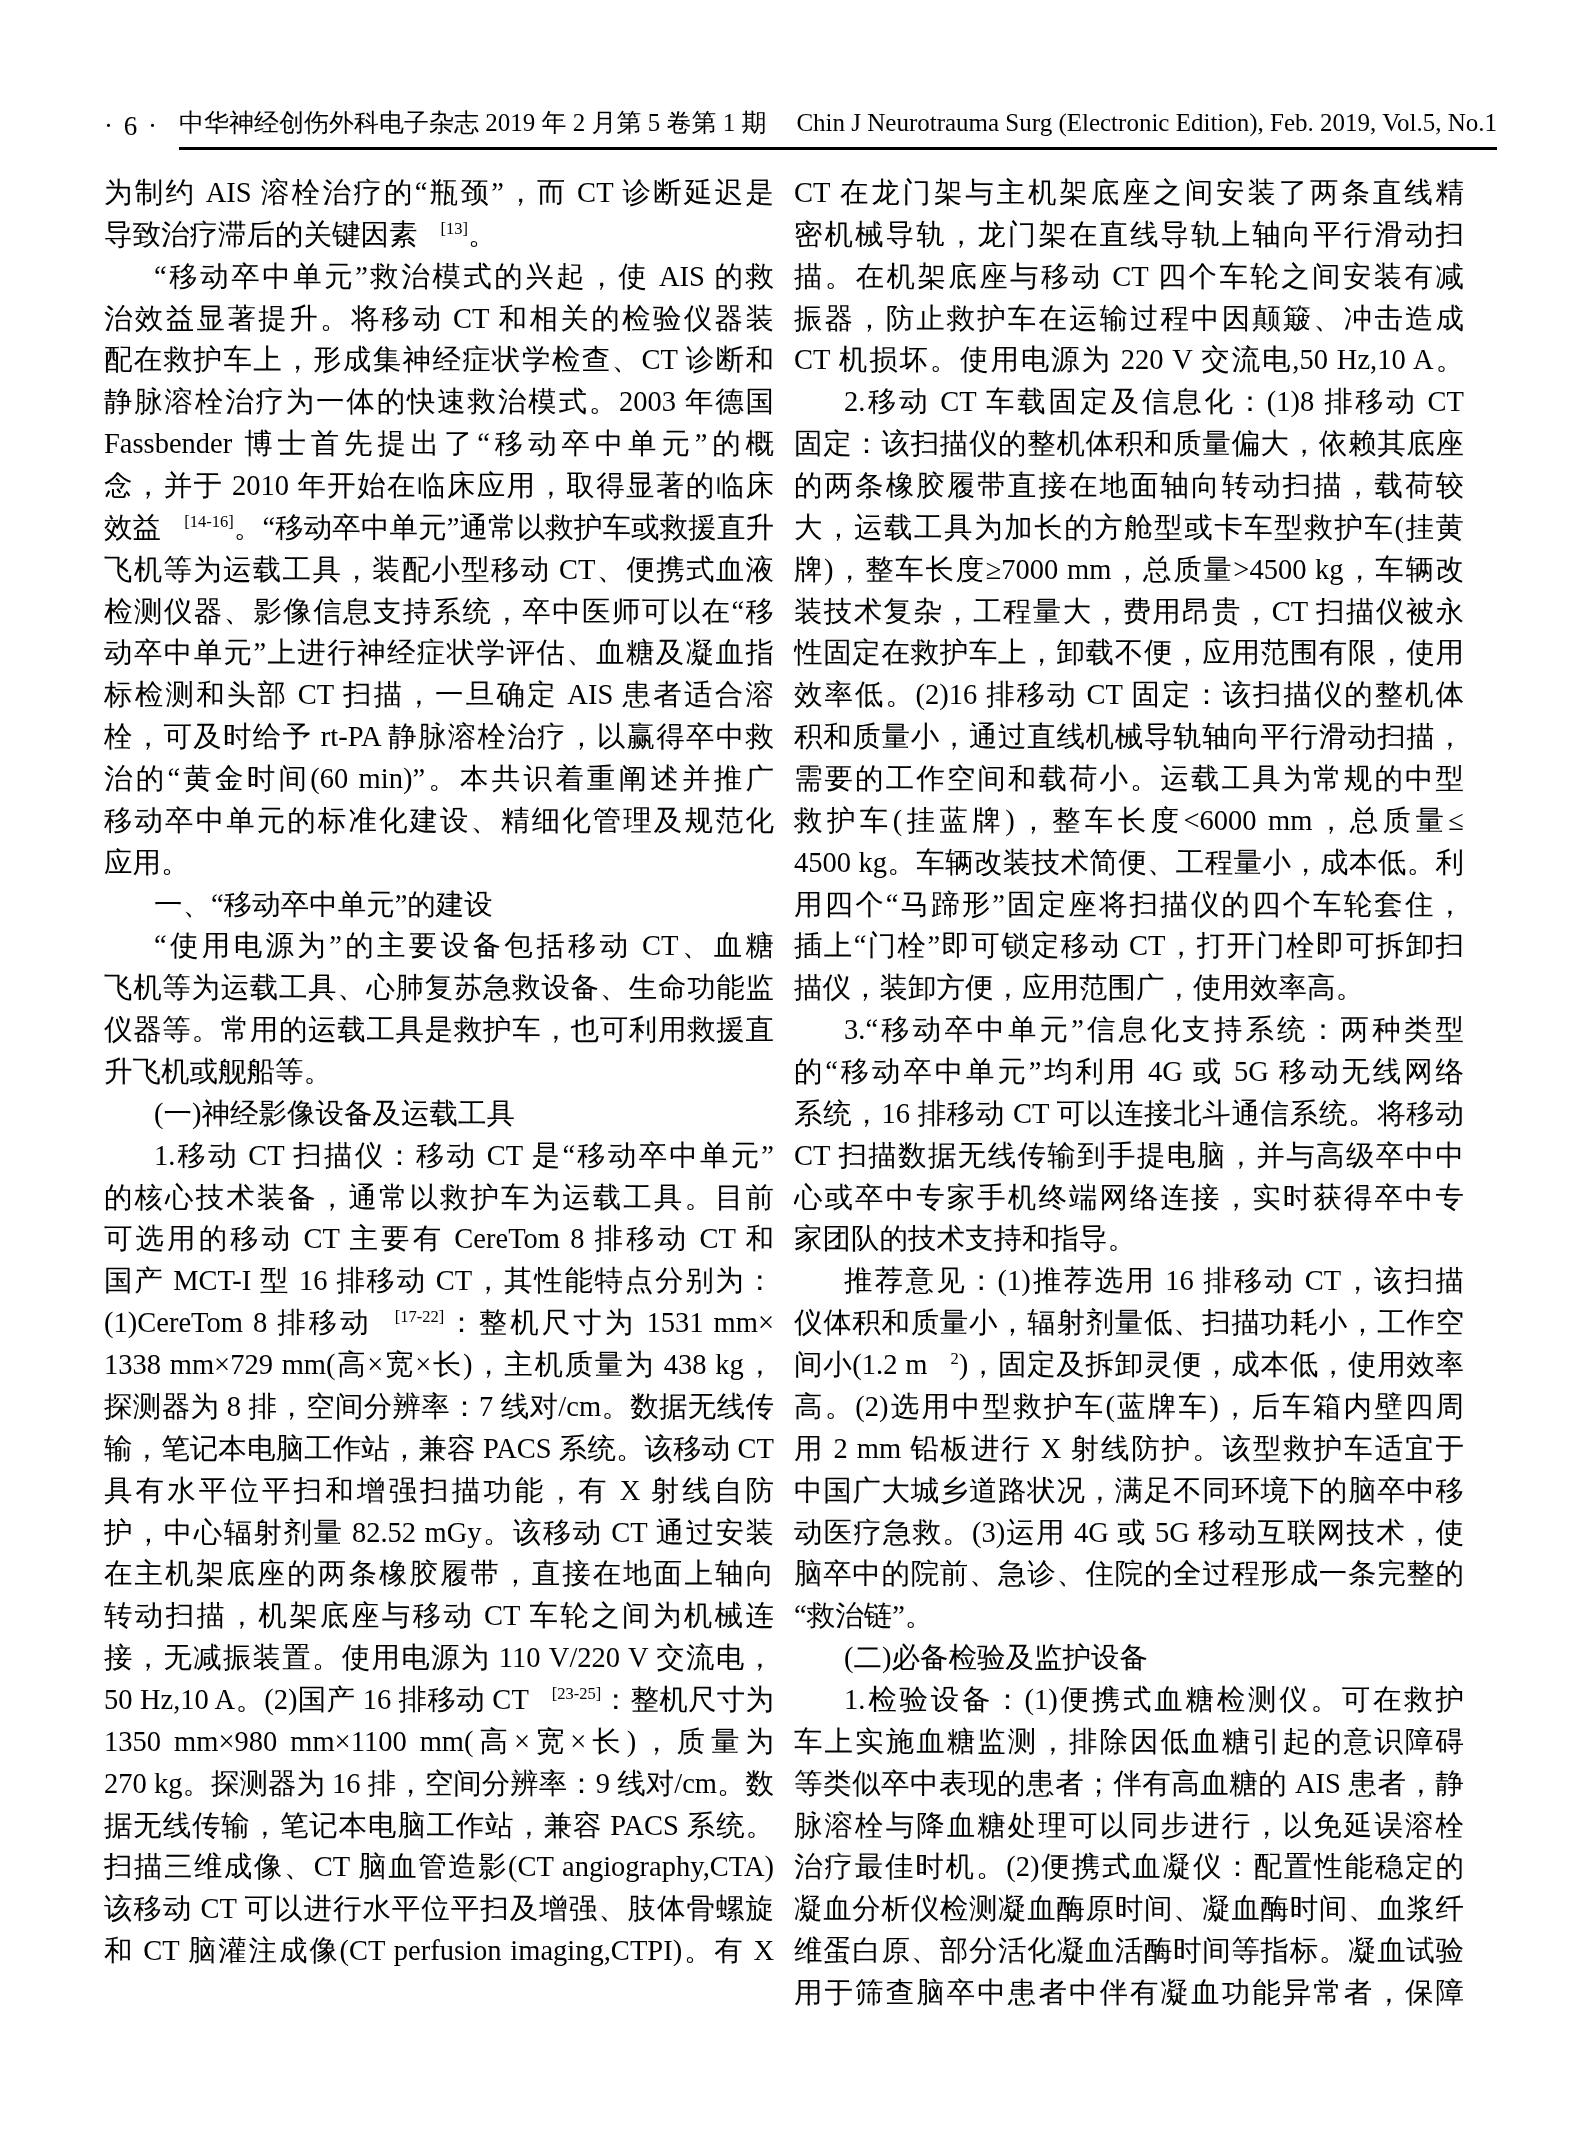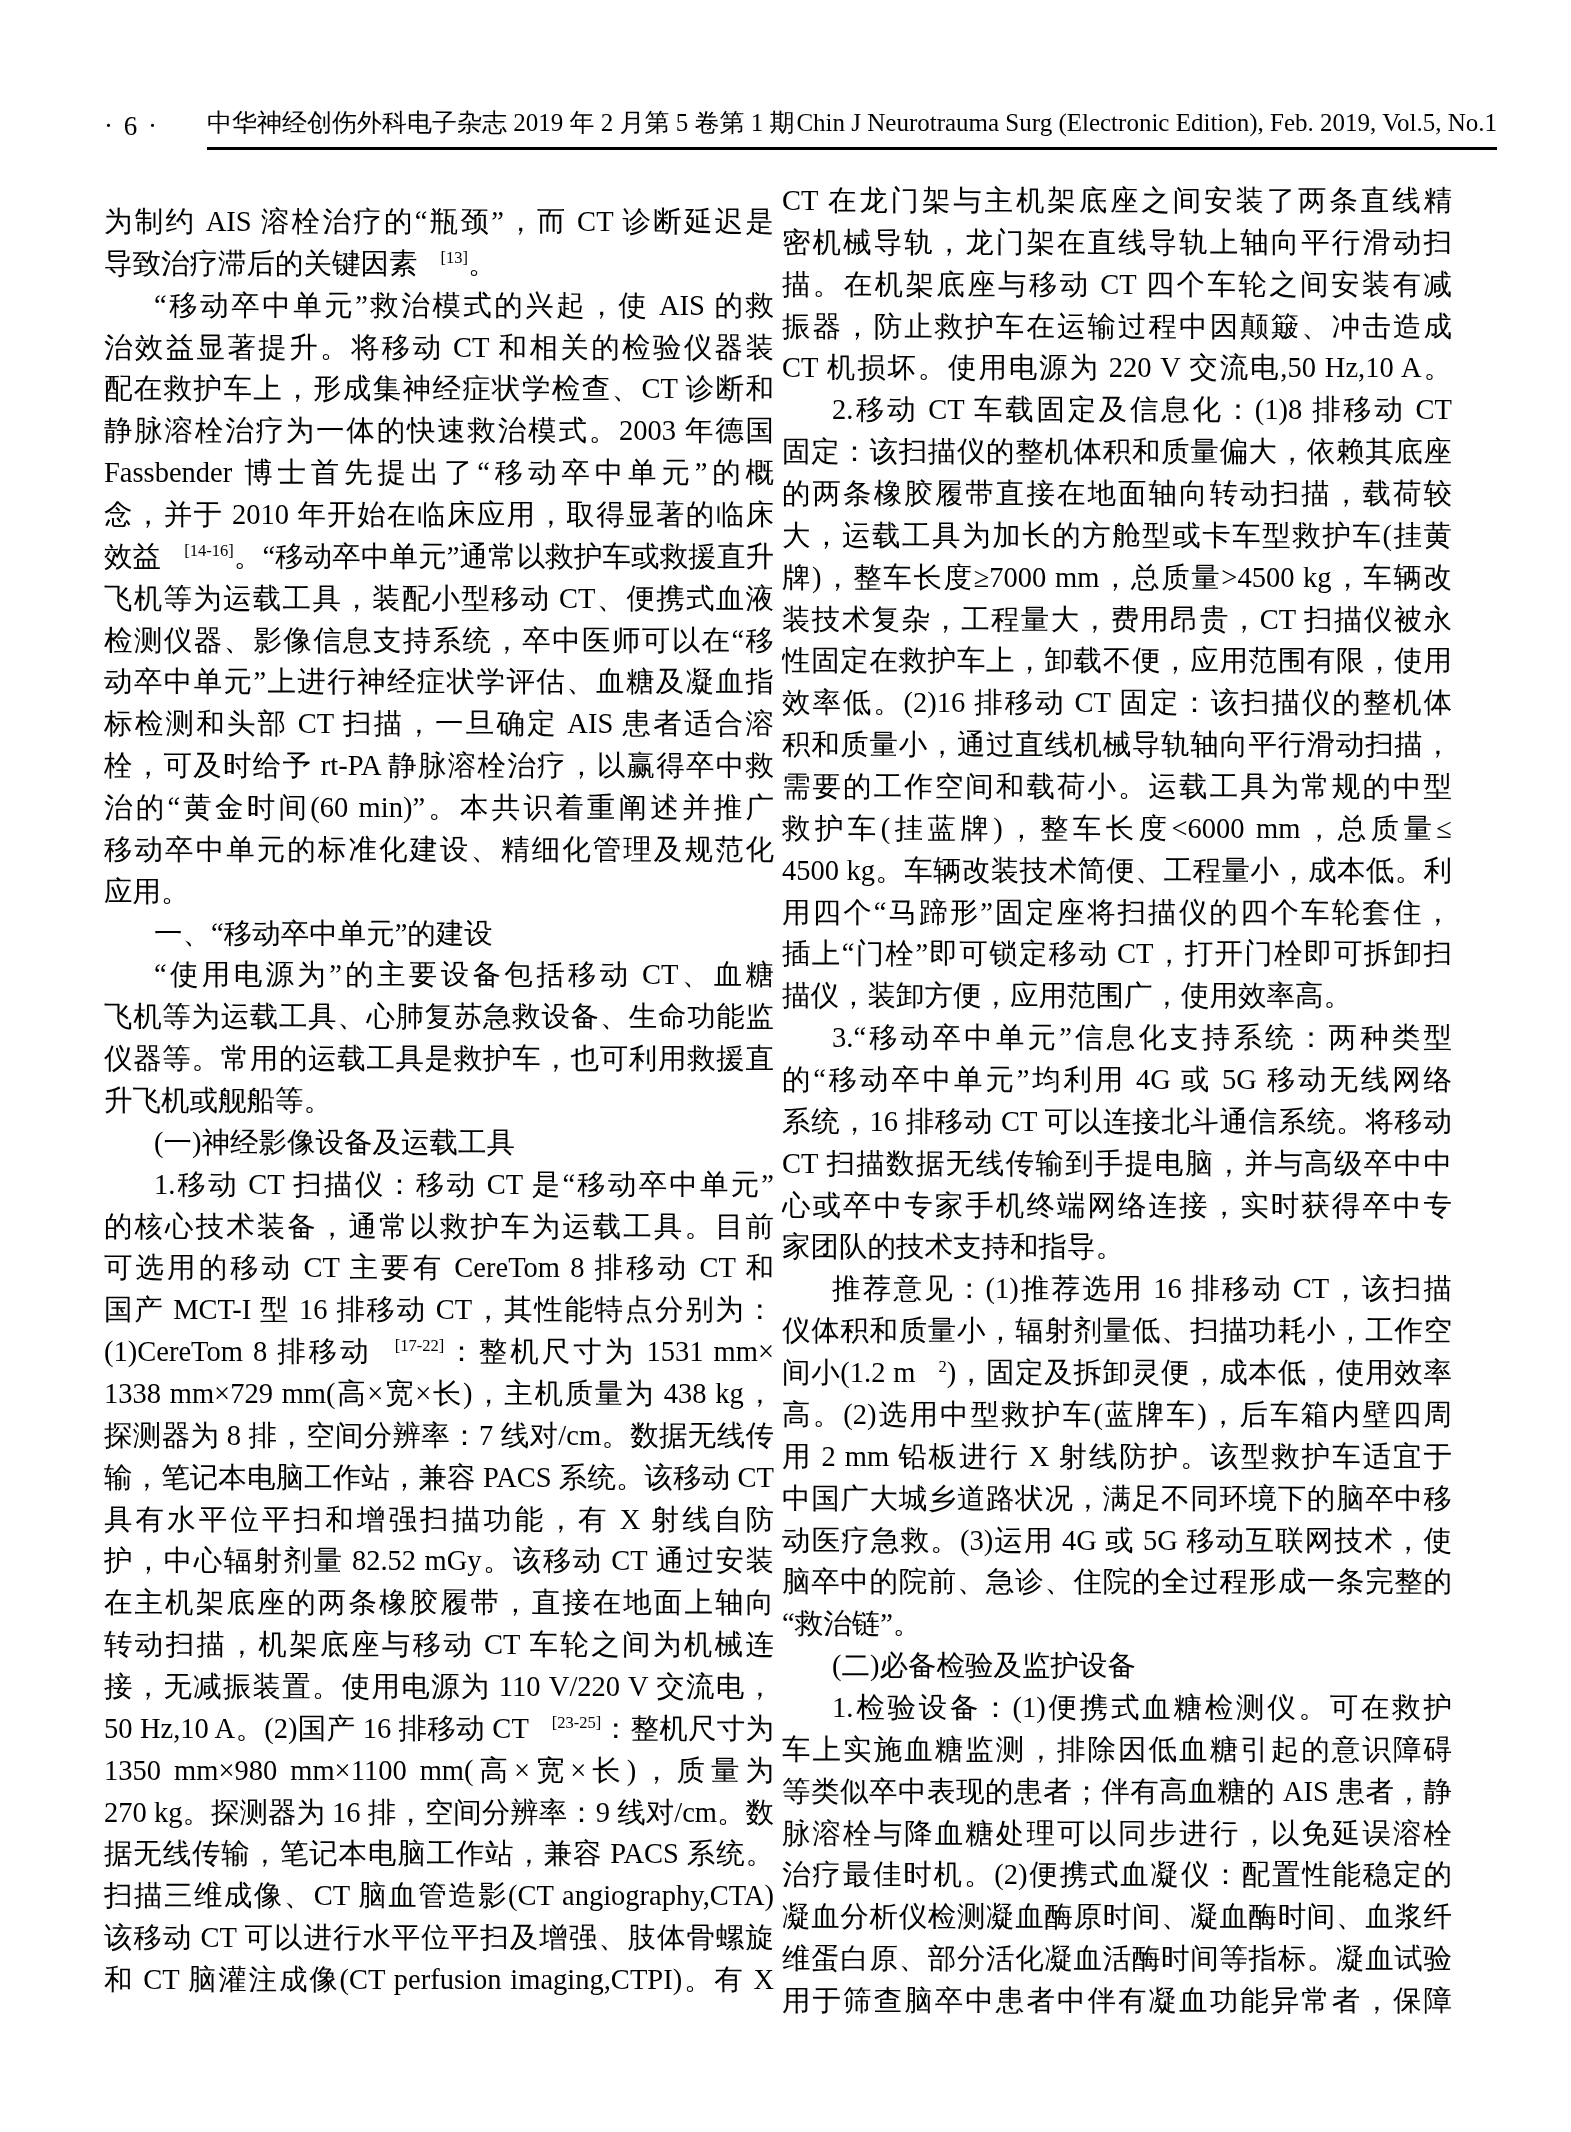--- a/index.html
+++ b/index.html
@@ -14,24 +14,24 @@
     display:flex;align-items:flex-end;
   }
   .page-num{
     width:146px;font-size:27px;line-height:34px;padding-bottom:7px;
     white-space:nowrap;letter-spacing:2px;
   }
   .header-rule{
     flex:1;border-bottom:3px solid #000;text-align:center;
     font-size:25px;line-height:34px;padding-bottom:7px;white-space:nowrap;
   }
-  .header-rule .en{margin-left:2px;}
+  .header-rule .en{margin-left:30px;}
   .body-cols{
-    position:absolute;top:180px;left:104px;width:1362px;
-    display:flex;gap:8px;align-items:center;
+    position:absolute;top:172px;left:104px;width:1362px;
+    display:flex;gap:20px;
   }
   .col{width:670px;}
   .line{
     font-size:28.5px;line-height:41.86px;height:41.86px;
     text-align:justify;text-align-last:justify;-moz-text-align-last:justify;
     overflow:hidden;
   }
   .line.indent{text-indent:50px;}
   .line.last{text-align-last:left;-moz-text-align-last:left;}
   sup{

